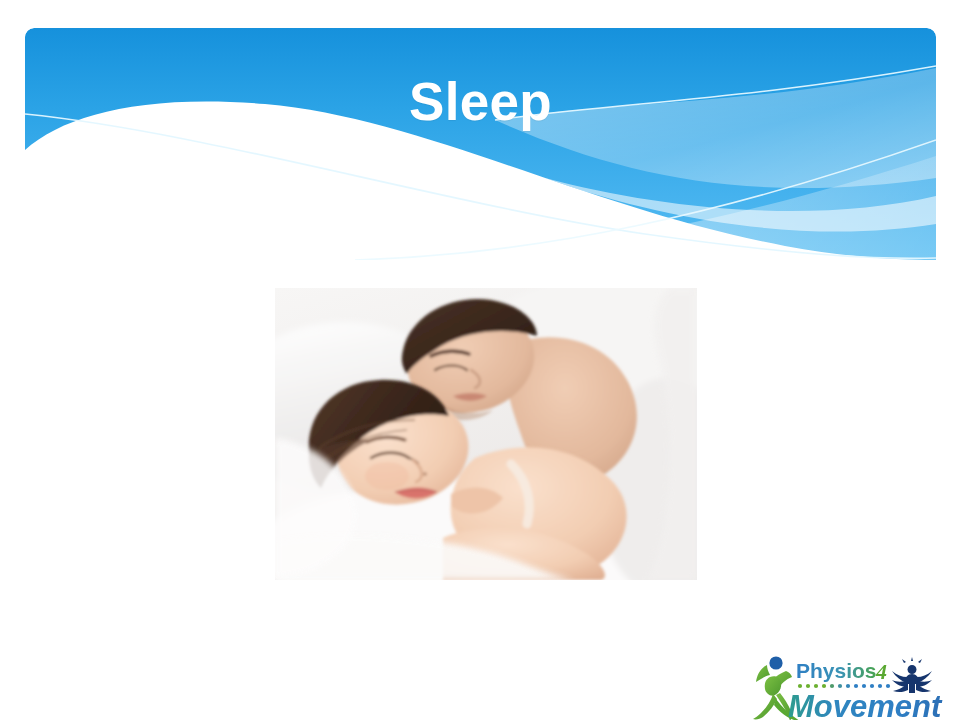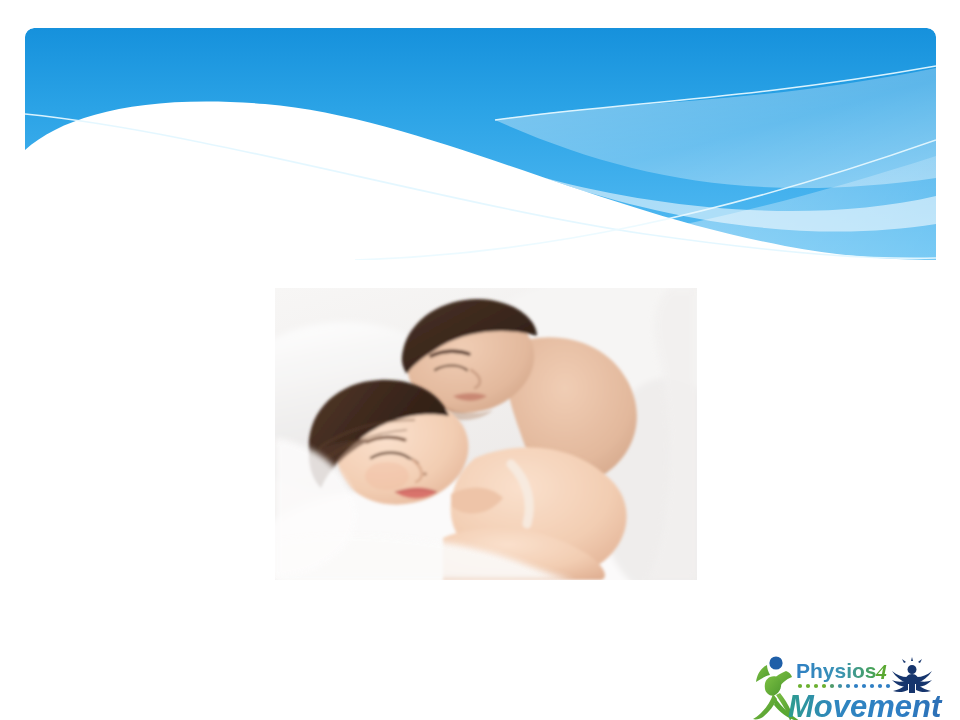--- a/index.html
+++ b/index.html
@@ -121,20 +121,21 @@
       <path d="M911,232 L911,196 C800,214 660,200 520,150 C640,182 790,196 911,168 Z" fill="#ffffff" opacity="0.55"></path>
 
       <path d="M0,86 C180,104 420,176 620,206 C760,226 850,232 911,230" fill="none" stroke="#e3f7ff" stroke-width="1.6" opacity="0.95"></path>
 
       <path d="M470,92 C600,74 720,72 911,38" fill="none" stroke="#e3f7ff" stroke-width="1.6" opacity="0.95"></path>
 
       <path d="M330,232 C520,226 700,186 911,112" fill="none" stroke="#eafaff" stroke-width="1.6" opacity="0.9"></path>
     </svg>
   </div>
 
+  <div class="slide-title">Sleep</div>
 
   <div class="photo-frame">
     <svg viewBox="0 0 422 292" preserveAspectRatio="none">
       <defs>
         <linearGradient id="sheetGrad" x1="0" y1="0" x2="0.4" y2="1">
           <stop offset="0%" stop-color="#f7f6f5"></stop>
           <stop offset="45%" stop-color="#f1efee"></stop>
           <stop offset="100%" stop-color="#e9e6e4"></stop>
         </linearGradient>
         <radialGradient id="skinM" cx="0.45" cy="0.35" r="0.8">

